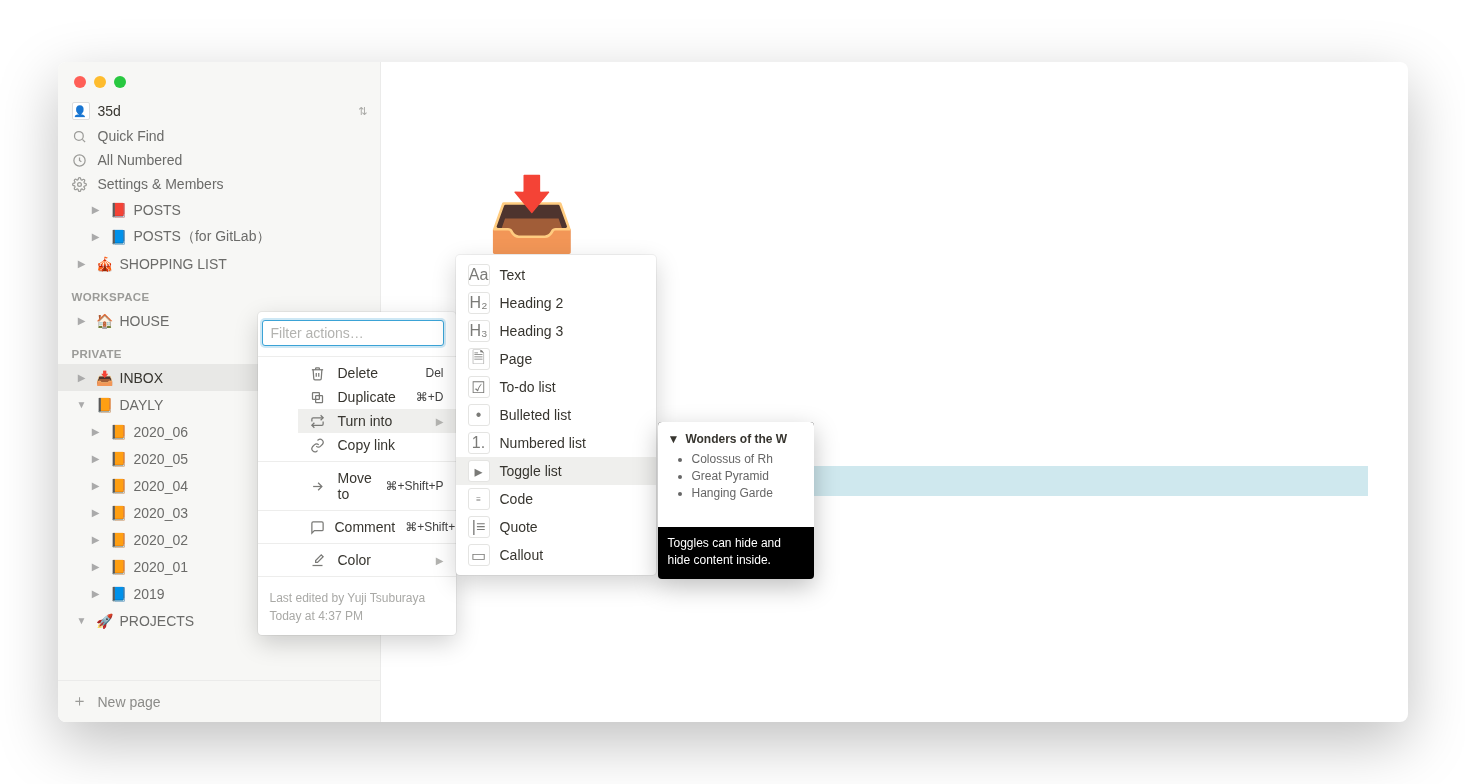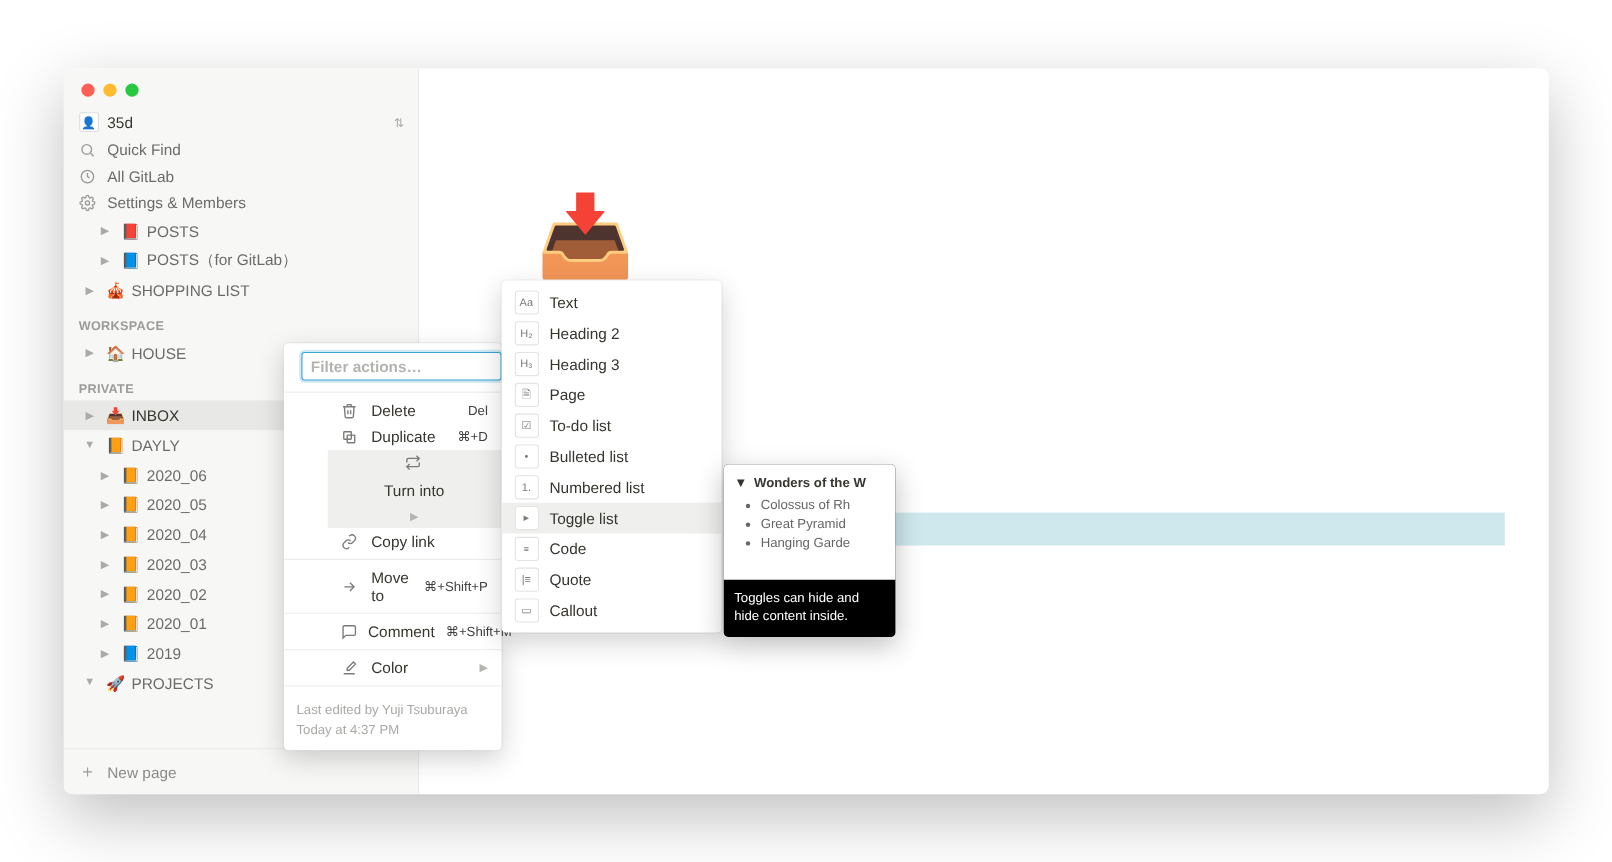--- a/index.html
+++ b/index.html
@@ -136,42 +136,41 @@
   width: 198px;
   background: #fff;
   border-radius: 4px;
   box-shadow: 0 8px 24px rgba(0,0,0,0.18), 0 0 0 1px rgba(15,15,15,0.05);
   padding: 6px 0;
   font-size: 14px;
   color: #37352f;
   z-index: 10;
 }
 .ctx-filter {
-  margin: 2px 8px 6px 16px;
+  margin: 2px 8px 6px 4px;
   padding: 4px 8px;
   border: 1px solid #3ba3d6;
   border-radius: 3px;
   box-shadow: 0 0 0 2px rgba(59,163,214,0.25);
   font-size: 14px;
   outline: none;
   width: calc(100% - 16px);
   color: #37352f;
-  font-weight: bold;
 }
 .ctx-filter::placeholder { color: #b3b3b0; }
 .ctx-sep { border-top: 1px solid #ededec; margin: 4px 0; }
 .ctx-item {
   display: flex;
   align-items: center;
   gap: 10px;
   padding: 4px 12px;
   cursor: pointer;
   margin-left: 40px;
 }
-.ctx-item:hover, .ctx-item.hovered { background: #efefed; flex-direction: column; }
+.ctx-item:hover, .ctx-item.hovered { background: #efefed; }
 .ctx-item .ci-icon { width: 18px; text-align: center; color: #7a7a77; }
 .ctx-item .ci-label { flex: 1; }
 .ctx-item .ci-kbd { font-size: 12px; color: #404040; }
 .ctx-item .ci-arrow { font-size: 10px; color: #b3b3b0; }
 .ctx-footer {
   padding: 8px 12px 4px 12px;
   font-size: 12px;
   color: #a9a9a6;
   line-height: 1.5;
 }
@@ -194,21 +193,21 @@
   display: flex; align-items: center; gap: 10px;
   padding: 3px 12px;
   cursor: pointer;
 }
 .sub-item:hover, .sub-item.hovered { background: #efefed; }
 .sub-item .sub-icon {
   width: 22px; height: 22px;
   border: 1px solid #e4e4e2;
   border-radius: 3px;
   display: inline-flex; align-items: center; justify-content: center;
-  font-size: 10px; color: #7a7a77;
+  font-size: 16px; color: #7a7a77;
   background: #fff;
 }
 
 
 .preview {
   position: absolute;
   left: 600px;
   top: 360px;
   width: 156px;
   background: #000;
@@ -269,21 +268,21 @@
       </span>
       <span>Quick Find</span>
     </div>
     <div class="side-link">
       <span class="side-icon">
         <svg width="15" height="15" viewBox="0 0 24 24" fill="none" stroke="currentColor" stroke-width="2">
             <circle cx="12" cy="12" r="9"></circle>
             <polyline points="12 7 12 12 15 14"></polyline>
           </svg>
       </span>
-      <span>All GitLab</span>
+      <span>All Numbered</span>
     </div>
     <div class="side-link">
       <span class="side-icon">
         <svg width="15" height="15" viewBox="0 0 24 24" fill="none" stroke="currentColor" stroke-width="2">
             <circle cx="12" cy="12" r="3"></circle>
             <path d="M19.4 15a1.7 1.7 0 0 0 .34 1.87l.06.06a2 2 0 1 1-2.83 2.83l-.06-.06a1.7 1.7 0 0 0-1.87-.34 1.7 1.7 0 0 0-1 1.56V21a2 2 0 1 1-4 0v-.09a1.7 1.7 0 0 0-1-1.56 1.7 1.7 0 0 0-1.87.34l-.06.06a2 2 0 1 1-2.83-2.83l.06-.06a1.7 1.7 0 0 0 .34-1.87 1.7 1.7 0 0 0-1.56-1H3a2 2 0 1 1 0-4h.09a1.7 1.7 0 0 0 1.56-1 1.7 1.7 0 0 0-.34-1.87l-.06-.06a2 2 0 1 1 2.83-2.83l.06.06a1.7 1.7 0 0 0 1.87.34h0a1.7 1.7 0 0 0 1-1.56V3a2 2 0 1 1 4 0v.09a1.7 1.7 0 0 0 1 1.56h0a1.7 1.7 0 0 0 1.87-.34l.06-.06a2 2 0 1 1 2.83 2.83l-.06.06a1.7 1.7 0 0 0-.34 1.87v0a1.7 1.7 0 0 0 1.56 1H21a2 2 0 1 1 0 4h-.09a1.7 1.7 0 0 0-1.56 1z"></path>
           </svg>
       </span>
       <span>Settings &amp; Members</span>
     </div>

